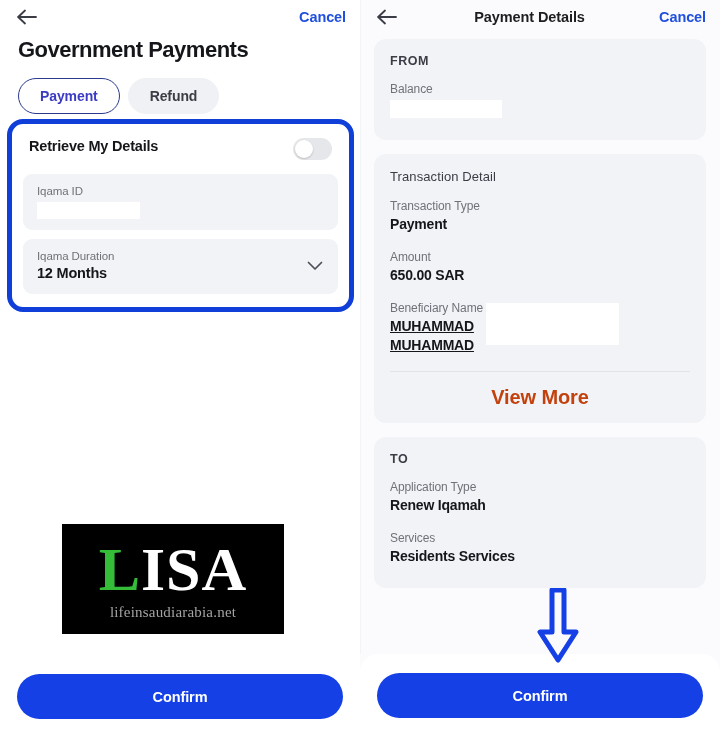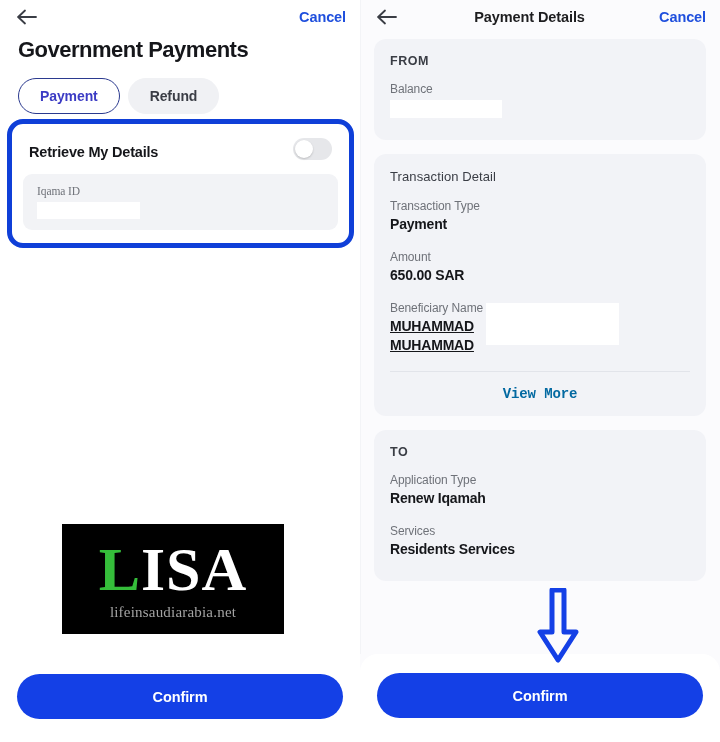--- a/index.html
+++ b/index.html
@@ -115,21 +115,21 @@
     left: 7px;
     top: 119px;
     width: 347px;
     background: #ffffff;
     border: 5px solid #0f3fd8;
     border-radius: 16px;
     padding: 14px 11px 13px 11px;
   }
   .hl-head {
     display: flex;
-    align-items: flex-end;
+    align-items: flex-start;
     justify-content: space-between;
     padding: 0 6px 0 6px;
     margin-bottom: 14px;
   }
   .hl-title {
     font-size: 14.5px;
     font-weight: bold;
     color: #15161a;
     letter-spacing: -0.2px;
   }
@@ -150,21 +150,20 @@
     background: #ffffff;
     box-shadow: 0 1px 2px rgba(0,0,0,0.18);
   }
 
   .field {
     background: #f2f3f6;
     border-radius: 9px;
     padding: 10px 14px 11px 14px;
     margin-bottom: 9px;
     position: relative;
-    font-family: Liberation Serif, serif;
   }
   .field:last-child { margin-bottom: 0; }
   .field-label {
     font-size: 11.5px;
     color: #6f7279;
     letter-spacing: -0.1px;
     line-height: 15px;
   }
   .field-value {
     font-size: 14.5px;
@@ -315,27 +314,26 @@
     background: #ffffff;
   }
 
   .divider {
     height: 1px;
     background: #e2e4ea;
     margin: 16px 0 0 0;
   }
   .view-more {
     text-align: center;
-    font-size: 14px;
-    font-weight: bold;
-    color: #0369a1;
+    font-size: 20px;
+    font-weight: bold;
+    color: #c2410c;
     padding-top: 14px;
     cursor: pointer;
     letter-spacing: -0.1px;
-    font-family: Liberation Mono, monospace;
   }
 
   
   .arrow-anno {
     position: absolute;
     left: 536px;
     top: 588px;
     width: 44px;
     height: 78px;
     z-index: 30;
@@ -381,20 +379,33 @@
         <div class="toggle">
           <div class="knob"></div>
         </div>
       </div>
 
       <div class="field">
         <div class="field-label">Iqama ID</div>
         <div class="redact redact-iqama"></div>
       </div>
 
+      <div class="field">
+        <div class="field-row">
+          <div>
+            <div class="field-label">Iqama Duration</div>
+            <div class="field-value">12 Months</div>
+          </div>
+          <div class="chevron">
+            <svg width="16" height="10" viewBox="0 0 16 10" fill="none" aria-hidden="true">
+              <path d="M1.5 1.5 L8 8 L14.5 1.5" stroke="#4b4e56" stroke-width="1.7" stroke-linecap="round" stroke-linejoin="round"></path>
+            </svg>
+          </div>
+        </div>
+      </div>
 
     </div>
 
     <div class="logo">
       <div class="logo-main">
         <span class="logo-l">L</span>
         <span>ISA</span>
       </div>
       <div class="logo-sub">lifeinsaudiarabia.net</div>
     </div>

